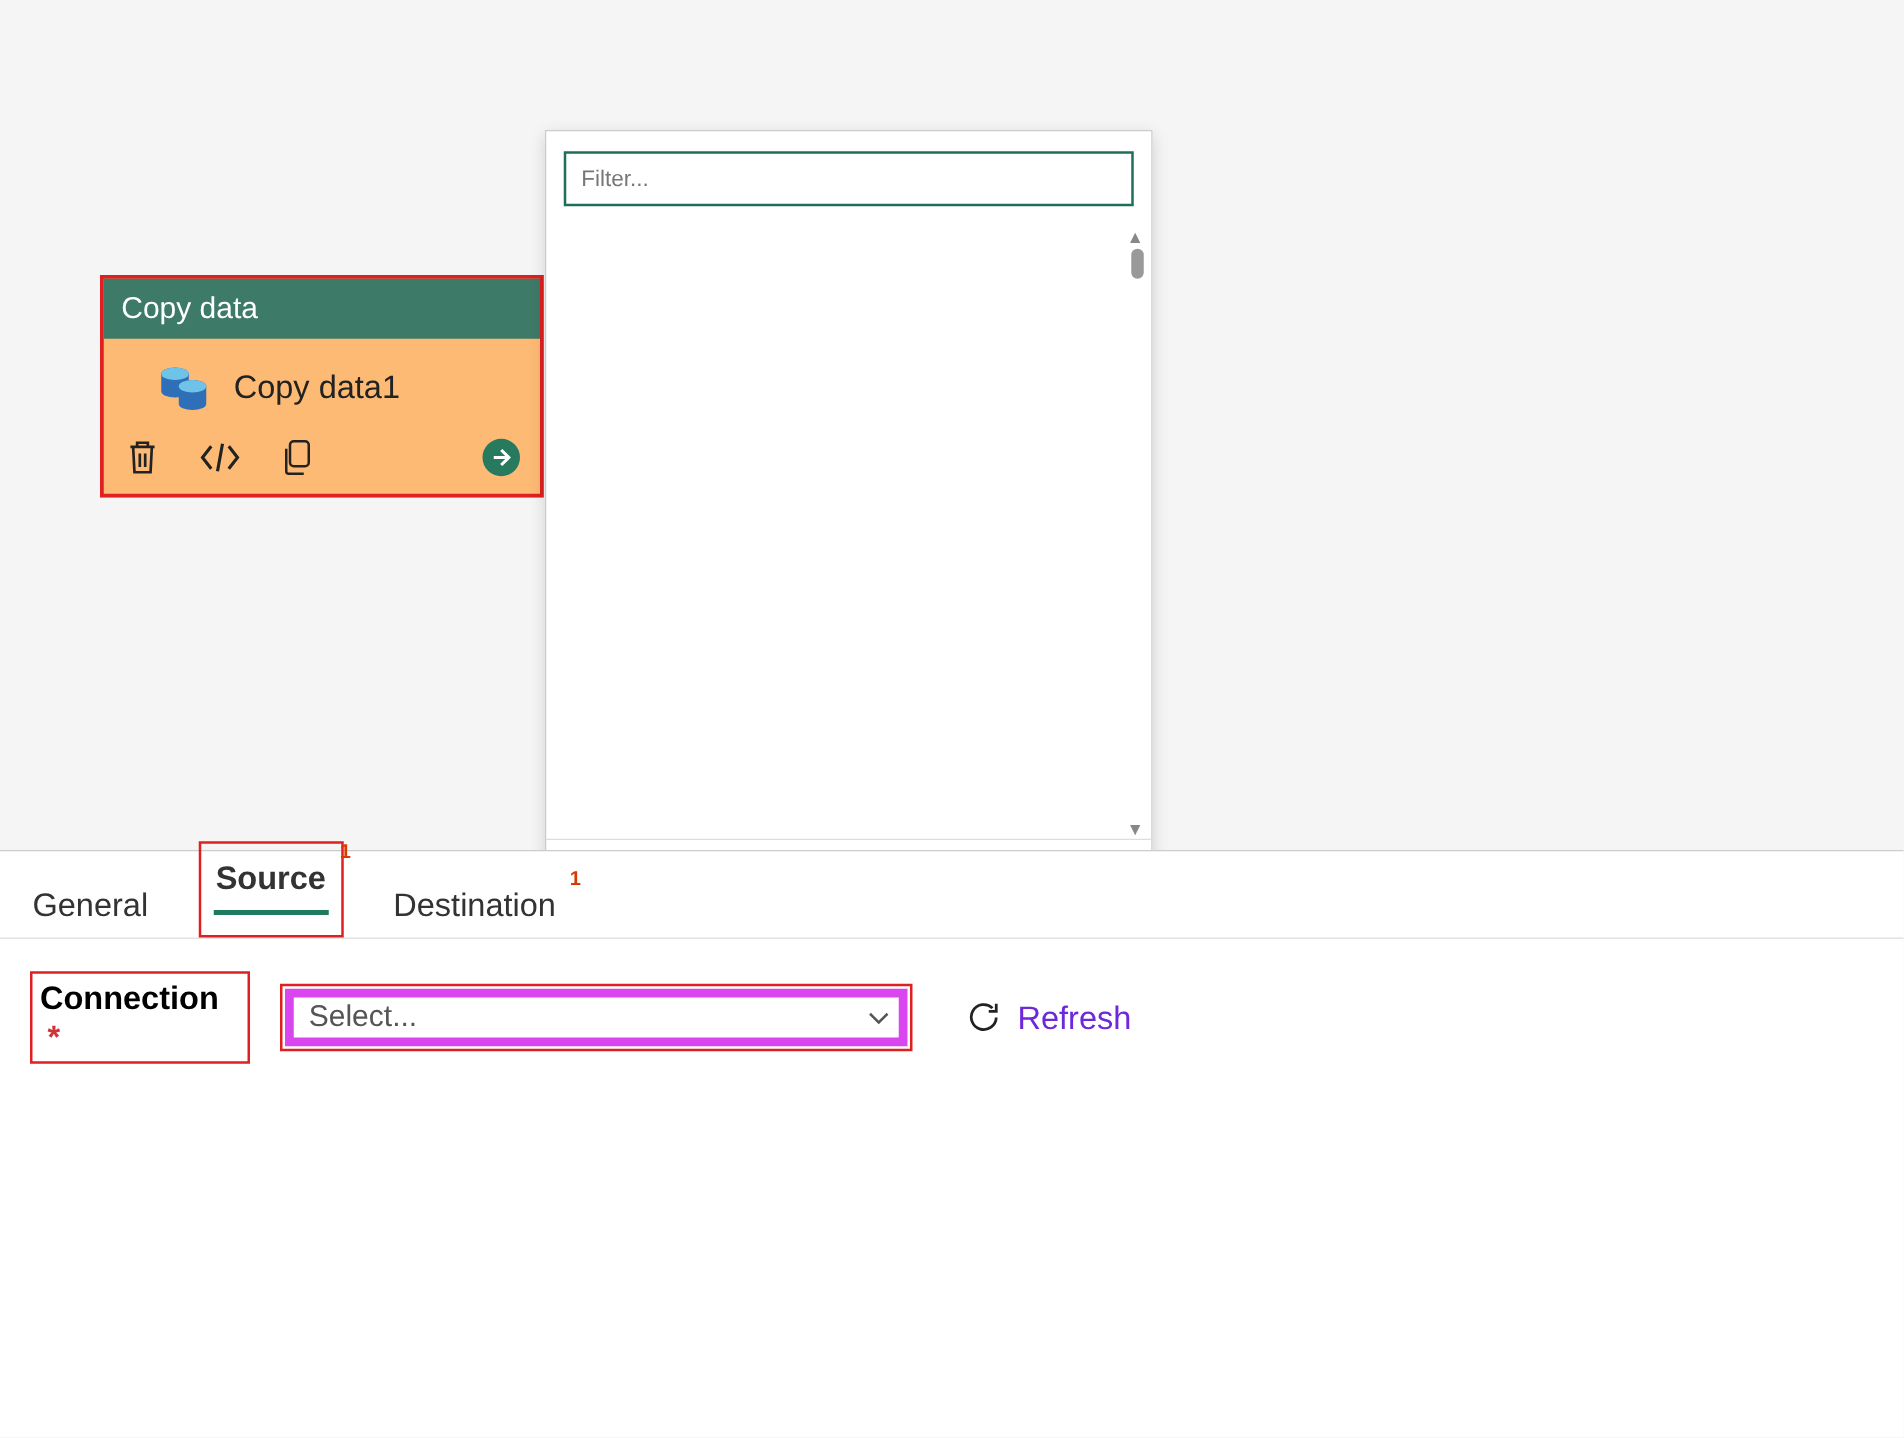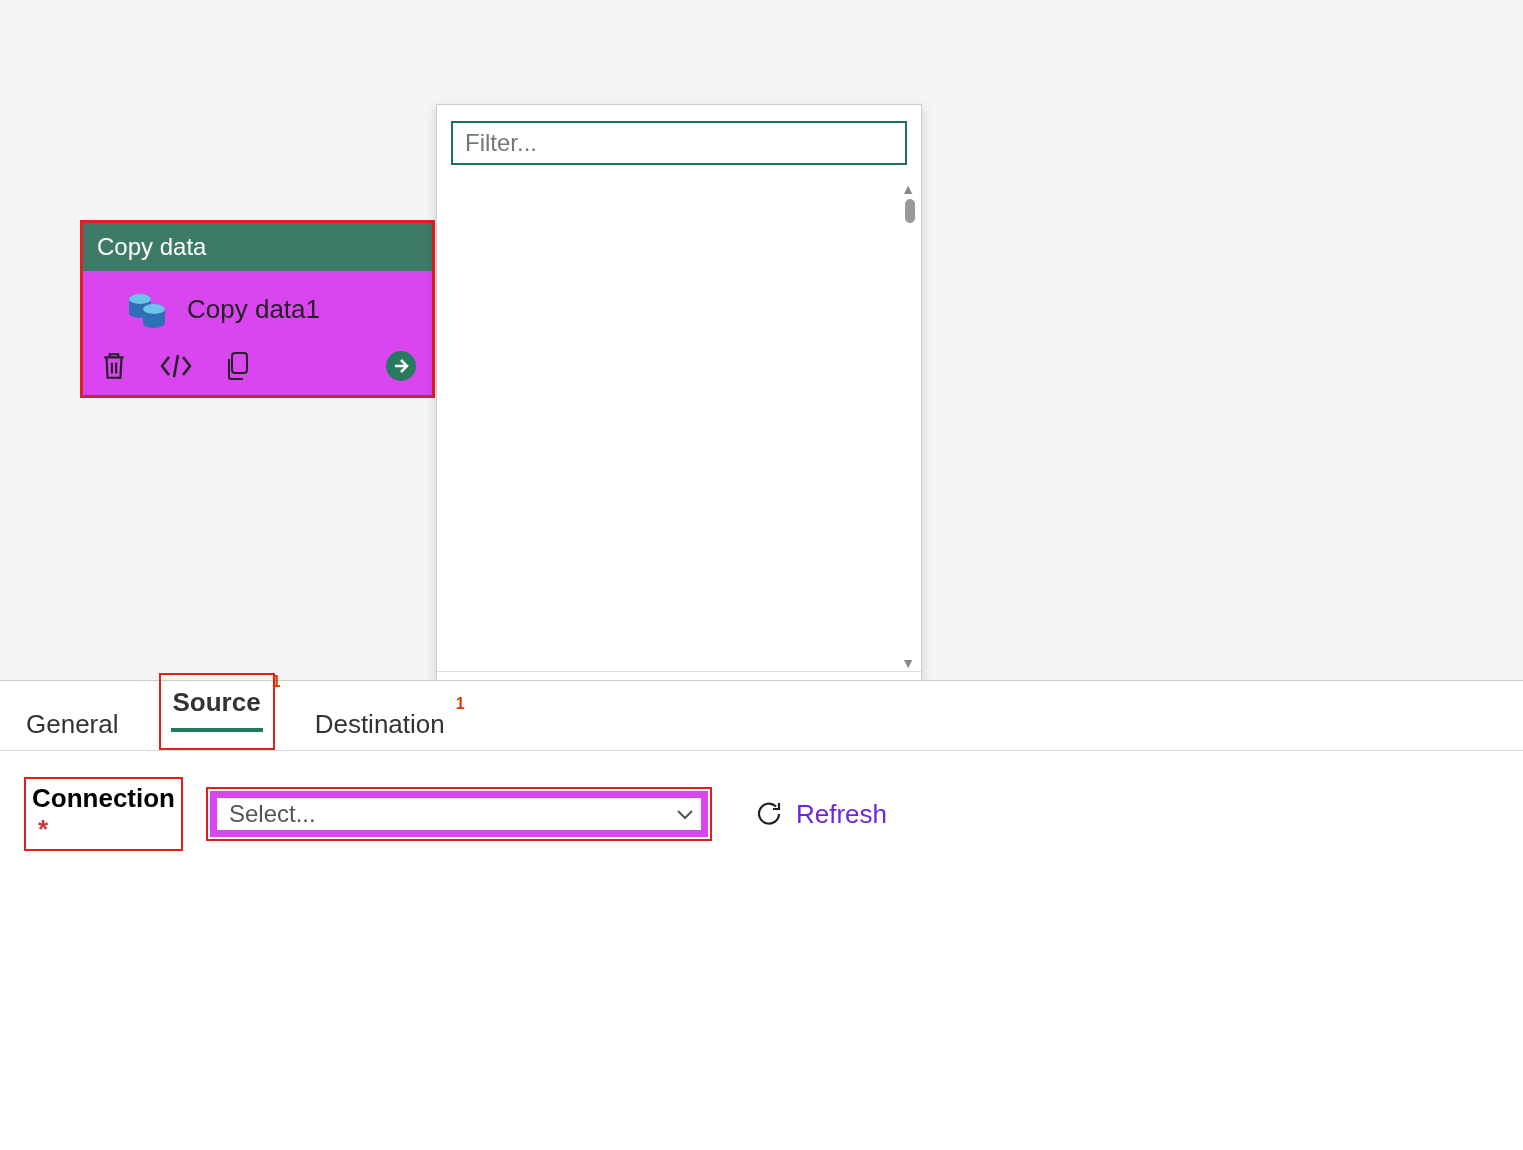--- a/index.html
+++ b/index.html
@@ -2,52 +2,52 @@
 <html><head>
 <meta charset="utf-8">
 <style>
 * { box-sizing: border-box; margin: 0; padding: 0; }
 body { font-family: "Segoe UI", Arial, sans-serif; background: #f5f5f5; width: 1523px; height: 1150px; position: relative; overflow: hidden; }
 
 
 .canvas { position: absolute; top: 0; left: 0; right: 0; height: 680px; background: #f5f5f5; }
 
 
-.activity-card { position: absolute; top: 220px; left: 80px; width: 355px; border: 3px solid #e02020; background: #d946ef; }
+.activity-card { position: absolute; top: 220px; left: 80px; width: 355px; border: 3px solid #e02020; background: #fdba74; }
 .activity-header { background: #3d7a67; color: #fff; padding: 10px 14px; font-size: 24px; }
 .activity-body { padding: 16px 14px 12px 14px; display: flex; align-items: center; gap: 18px; margin-left: 28px; }
 .activity-body .label { font-size: 26px; color: #222; }
 .activity-toolbar { padding: 6px 14px 12px 14px; display: flex; align-items: center; gap: 28px; }
 .activity-toolbar .spacer { flex: 1; }
 .icon-btn { width: 34px; height: 34px; display: flex; align-items: center; justify-content: center; cursor: pointer; }
 
 
 .dropdown-panel { position: absolute; top: 104px; left: 436px; width: 486px; height: 676px; background: #fff; border: 1px solid #ccc; box-shadow: 0 4px 12px rgba(0,0,0,0.15); display: flex; flex-direction: column; }
 .filter-wrap { padding: 16px 14px; }
-.filter-input { width: 100%; height: 44px; border: 2px solid #1f6e5a; padding: 0 12px; font-size: 24px; color: #333; outline: none; }
+.filter-input { width: 100%; height: 44px; border: 2px solid #1f6e5a; padding: 0 12px; font-size: 18px; color: #333; outline: none; }
 .filter-input::placeholder { color: #777; }
 .list-area { flex: 1; position: relative; margin: 0 6px 0 14px; }
 .scroll-up, .scroll-down { position: absolute; right: 0; color: #888; font-size: 14px; }
 .scroll-up { top: 0; }
 .scroll-down { bottom: 0; }
 .scroll-thumb { position: absolute; right: 0px; top: 18px; width: 10px; height: 24px; background: #999; border-radius: 5px; }
 .panel-footer { border-top: 1px solid #ddd; }
 .panel-item { padding: 14px 12px; font-size: 24px; color: #333; cursor: pointer; display: flex; align-items: center; gap: 14px; }
 .more-item { border: 2px solid #e02020; margin: 3px 0 0 3px; width: 132px; padding: 8px 10px; }
 
 
 .props-panel { position: absolute; top: 680px; left: 0; right: 0; bottom: 0; background: #fff; border-top: 1px solid #ccc; }
 .tabs { display: flex; align-items: flex-end; gap: 38px; padding: 16px 24px 0 24px; border-bottom: 1px solid #ddd; height: 70px; }
 .tab { font-size: 26px; color: #333; padding: 10px 2px; cursor: pointer; position: relative; }
 .tab.active { font-weight: 600; border-bottom: 4px solid #1f7a60; }
 .tab .badge { position: absolute; top: -4px; right: -18px; color: #d83b01; font-size: 16px; font-weight: 600; }
 .source-tab-wrap { border: 2px solid #e02020; padding: 2px 10px 16px 10px; }
 
 .form-row { display: flex; align-items: center; padding: 26px 24px; gap: 28px; }
-.label-cell { width: 158px; font-size: 26px; font-weight: 600; position: relative; }
+.label-cell { width: 176px; font-size: 26px; font-weight: 600; position: relative; }
 .label-cell .asterisk { color: #d13438; margin-left: 6px; }
 .label-box { border: 2px solid #e02020; padding: 4px 6px; display: inline-block; }
 
 .select-wrap { position: relative; width: 498px; }
 .select-box { width: 100%; height: 46px; border: 7px solid #d946ef; background: #fff; padding: 0 40px 0 12px; font-size: 24px; color: #555; display: flex; align-items: center; cursor: pointer; }
 .select-outline { position: absolute; top: -4px; left: -4px; right: -4px; bottom: -4px; border: 2px solid #e02020; pointer-events: none; }
 .chevron { position: absolute; right: 14px; top: 50%; transform: translateY(-50%); }
 
 .refresh-btn { display: flex; align-items: center; gap: 12px; font-size: 26px; color: #6d28d9; cursor: pointer; margin-left: 18px; }
 

